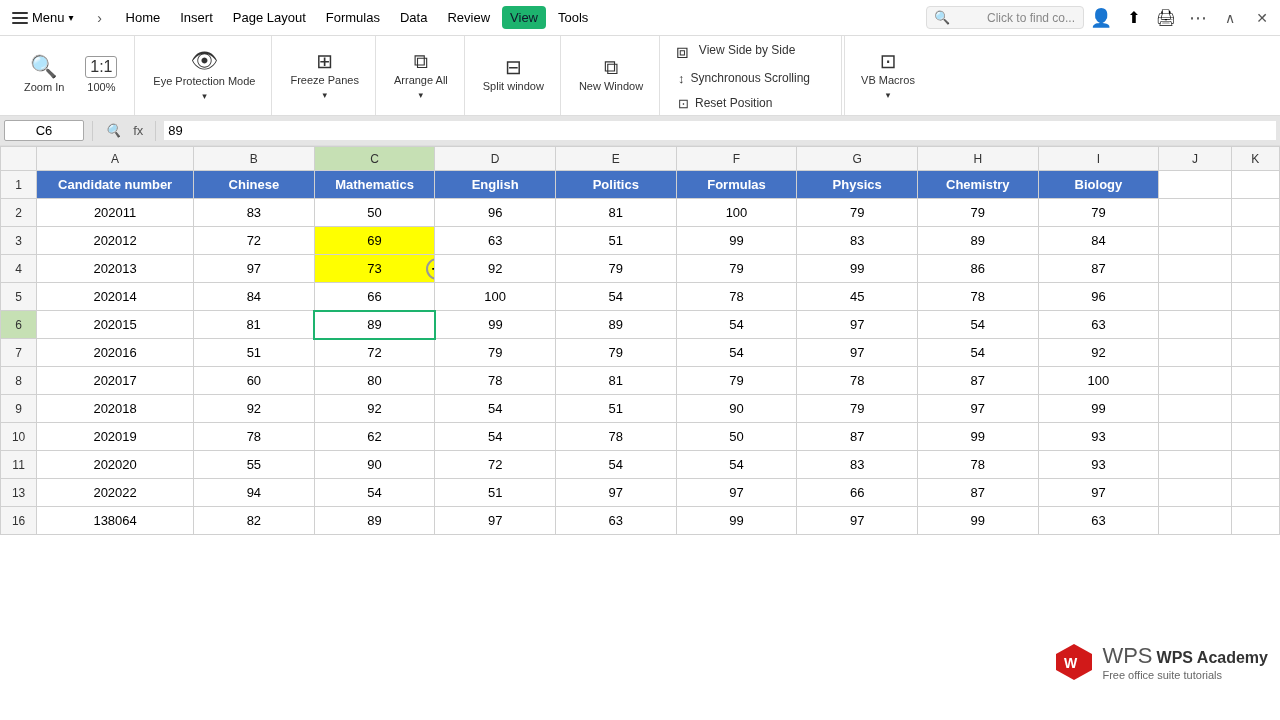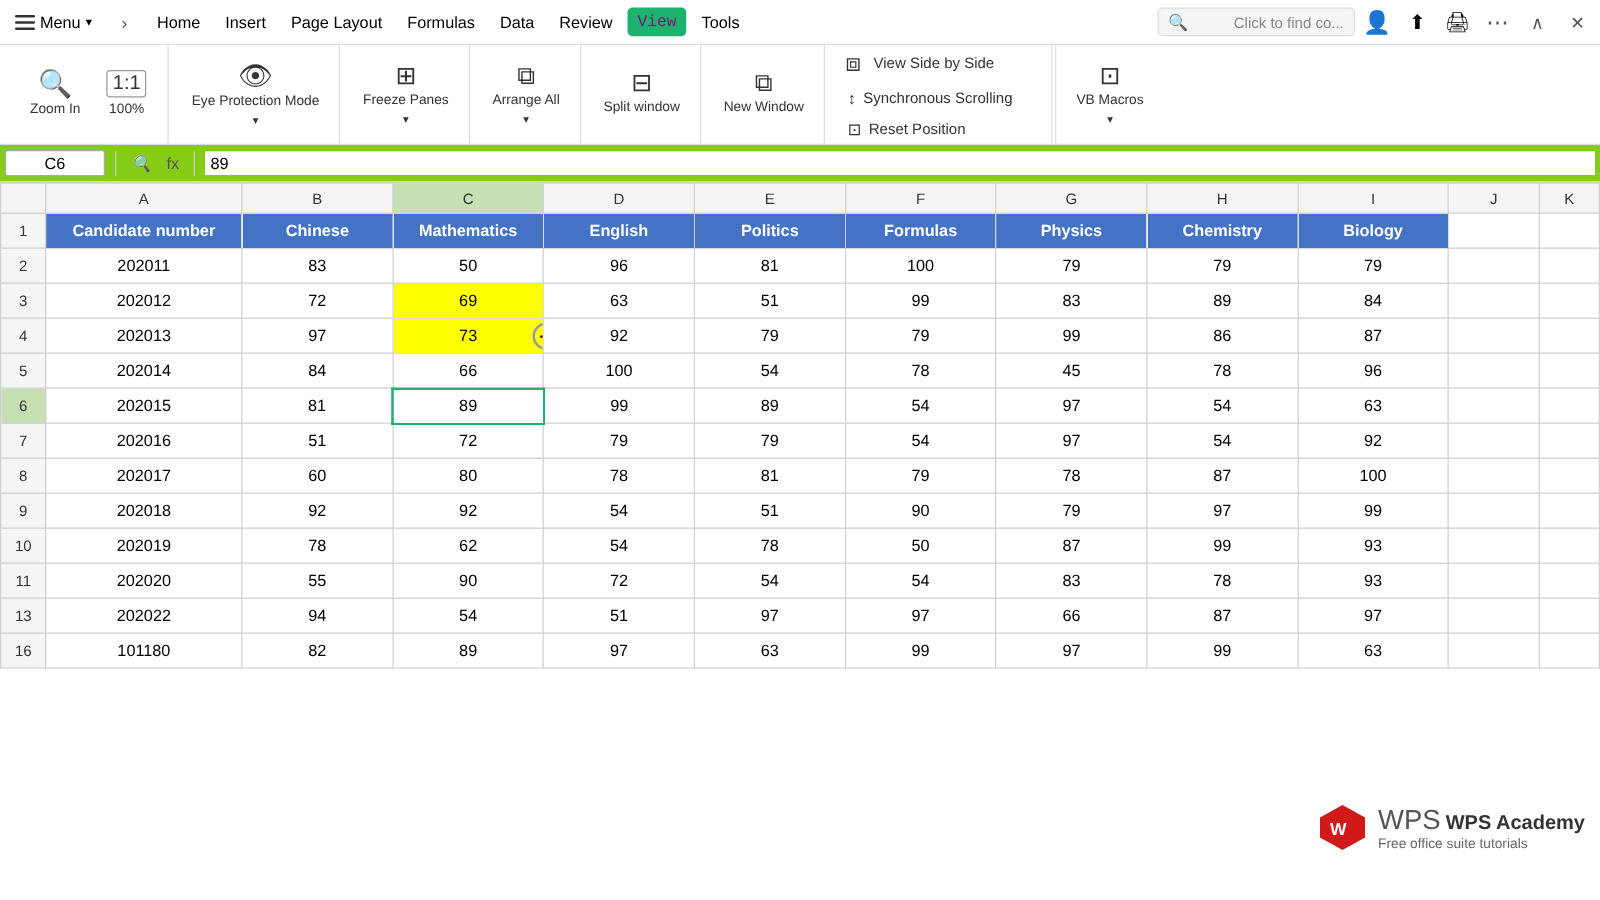--- a/index.html
+++ b/index.html
@@ -5,21 +5,21 @@
     * { margin: 0; padding: 0; box-sizing: border-box; }
     body { font-family: 'Segoe UI', Arial, sans-serif; font-size: 13px; background: #fff; overflow: hidden; width: 1280px; height: 720px; }
 
     
     .menu-bar {
       display: flex; align-items: center; height: 36px; background: #fff;
       border-bottom: 1px solid #ddd; padding: 0 4px; gap: 2px;
     }
     .menu-bar-left { display: flex; align-items: center; gap: 4px; flex: 1; }
     .menu-item { padding: 4px 8px; cursor: pointer; border-radius: 3px; font-size: 13px; }
-    .menu-item.active { background: #1db36e; color: #701a75; border-radius: 4px; font-family: Liberation Mono, monospace; }
+    .menu-item.active { background: #1db36e; color: #0f172a; border-radius: 4px; }
     .menu-hamburger { display: flex; align-items: center; gap: 4px; padding: 4px 8px; cursor: pointer; border-radius: 3px; font-size: 13px; font-weight: 500; }
     .hamburger-icon { display: flex; flex-direction: column; gap: 3px; width: 16px; }
     .hamburger-icon span { display: block; height: 2px; background: #333; border-radius: 1px; }
     .menu-bar-right { display: flex; align-items: center; gap: 4px; }
     .search-box { display: flex; align-items: center; background: #f5f5f5; border: 1px solid #ddd; border-radius: 4px; padding: 3px 8px; gap: 4px; font-size: 12px; color: #888; cursor: text; min-width: 140px; }
     .icon-btn { display: flex; align-items: center; justify-content: center; width: 28px; height: 28px; border-radius: 3px; cursor: pointer; }
     .dots-btn { font-size: 18px; color: #555; }
     .close-btn { font-size: 14px; color: #555; }
     .expand-btn { font-size: 14px; color: #555; }
 
@@ -37,21 +37,21 @@
     }
     .ribbon-btn .btn-icon { font-size: 22px; line-height: 1; }
     .ribbon-btn .btn-label { font-size: 11px; line-height: 1.2; }
     .ribbon-btn-small {
       display: flex; align-items: center; gap: 6px; padding: 4px 8px; cursor: pointer;
       border-radius: 3px; font-size: 12px; color: #333; white-space: nowrap;
     }
 
     
     .formula-bar {
-      display: flex; align-items: center; height: 30px; background: #84cc16;
+      display: flex; align-items: center; height: 30px; background: #e5e5e5;
       border-bottom: 1px solid #ddd; padding: 0 4px; gap: 4px;
     }
     .cell-ref { width: 80px; border: 1px solid #aaa; padding: 2px 6px; font-size: 13px; border-radius: 2px; text-align: center; }
     .formula-divider { width: 1px; height: 20px; background: #ccc; margin: 0 4px; }
     .fx-label { font-size: 13px; color: #555; padding: 0 4px; font-style: italic; }
     .formula-input { flex: 1; border: none; outline: none; font-size: 13px; padding: 2px 4px; }
     .sheet-table { border-collapse: collapse; width: 100%; table-layout: fixed; }
     
     
     .col-header { background: #f5f5f5; border: 1px solid #d0d0d0; text-align: center; font-size: 12px; font-weight: 500; color: #333; padding: 3px 0; height: 24px; user-select: none; }
@@ -400,21 +400,21 @@
           <td class="cell">97</td>
           <td class="cell">97</td>
           <td class="cell">66</td>
           <td class="cell">87</td>
           <td class="cell">97</td>
           <td class="cell"></td>
           <td class="cell"></td>
         </tr>
         <tr>
           <td class="row-header">16</td>
-          <td class="cell">101180</td>
+          <td class="cell">138064</td>
           <td class="cell">82</td>
           <td class="cell">89</td>
           <td class="cell">97</td>
           <td class="cell">63</td>
           <td class="cell">99</td>
           <td class="cell">97</td>
           <td class="cell">99</td>
           <td class="cell">63</td>
           <td class="cell"></td>
           <td class="cell"></td>

